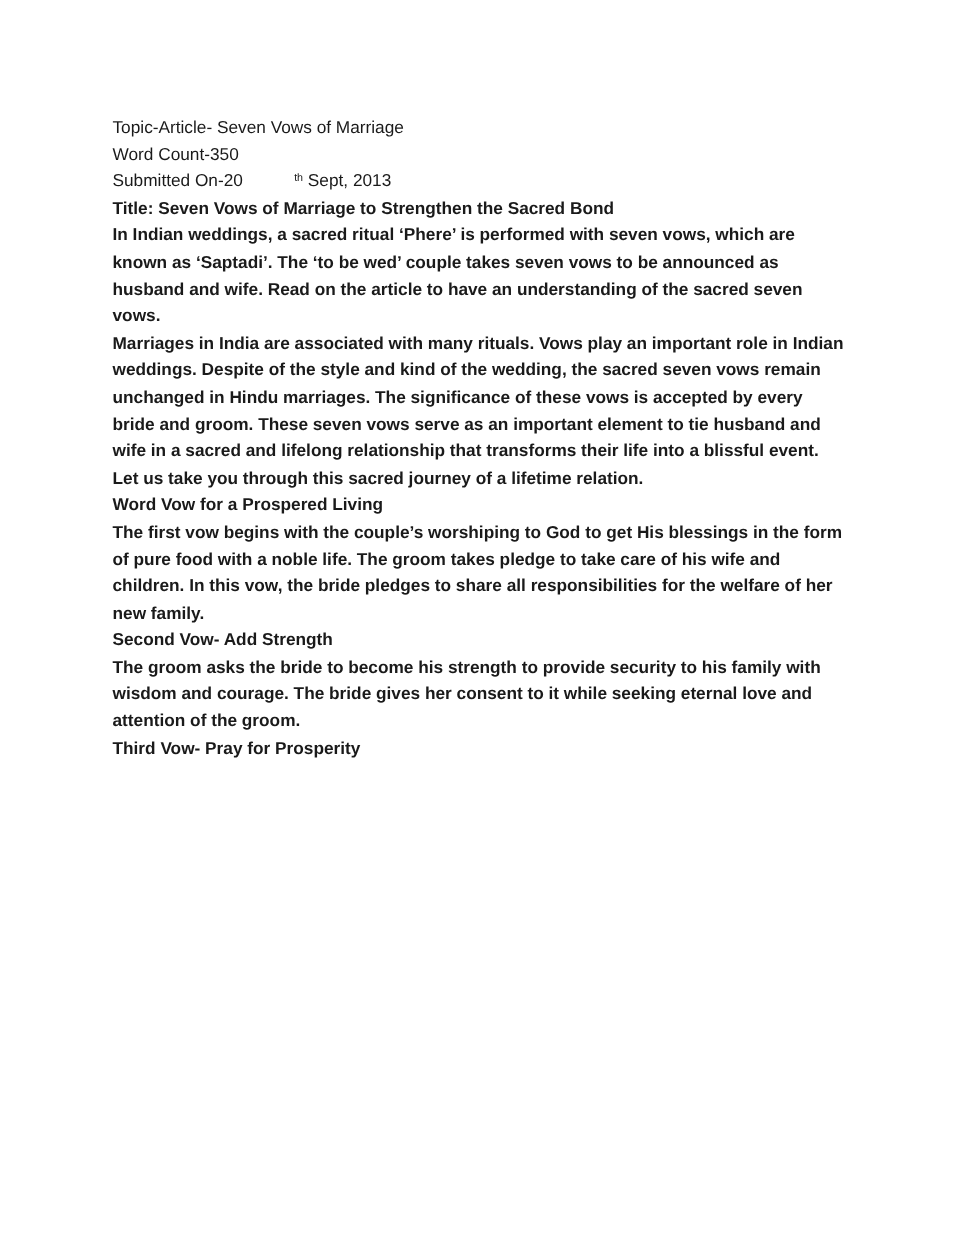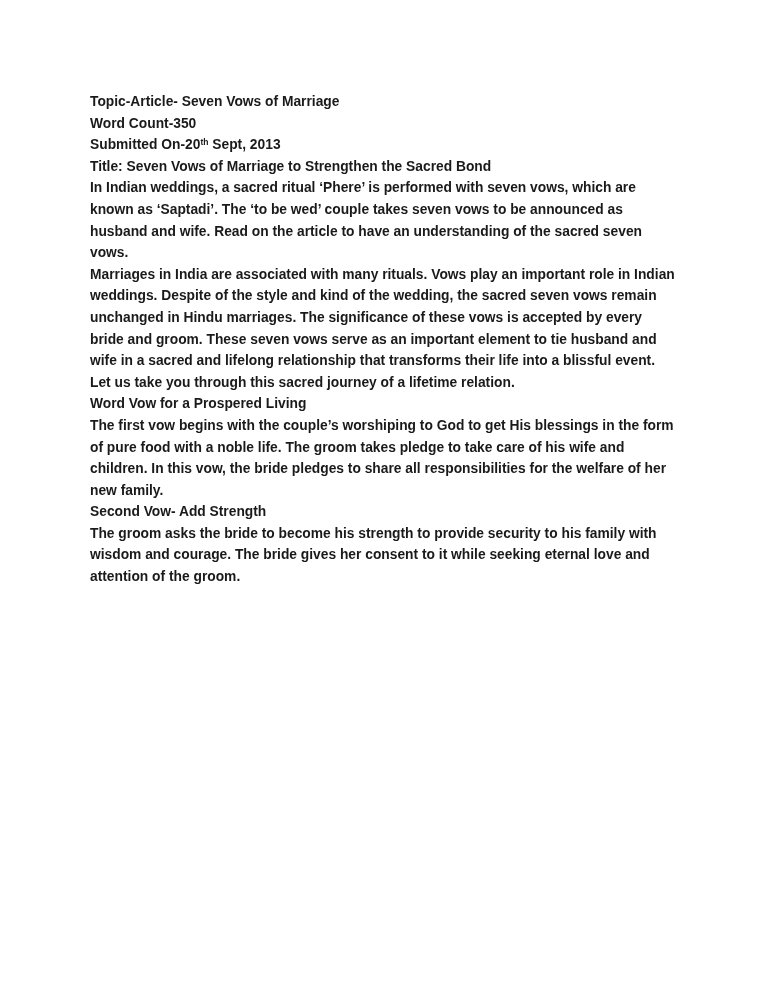--- a/index.html
+++ b/index.html
@@ -25,40 +25,41 @@
     font-family: "Liberation Sans", "DejaVu Sans", sans-serif;
     font-size: 13.8px;
     line-height: 21.6px;
     color: var(--text-color);
     -webkit-font-smoothing: antialiased;
   }
   .doc p {
     margin: 0;
   }
   .meta {
-    font-weight: bold;
+    font-weight: normal;
     margin: 0 0 11.4px 0;
   }
   .heading {
     font-weight: bold;
     margin: 6px 0 9px 0;
   }
   .title {
     margin-top: 75px;
   }
   .para {
     font-weight: bold;
     margin: 0 0 5px 0;
   }
   sup.ord {
     font-size: 0.62em;
     line-height: 0;
     vertical-align: baseline;
     position: relative;
     top: -0.45em;
+    padding-left: 41px;
   }
 </style>
 </head>
 <body>
 
 <div class="page">
   <div class="doc">
 
     <p class="meta">Topic-Article- Seven Vows of Marriage</p>
     <p class="meta">Word Count-350</p>
@@ -70,15 +71,16 @@
 
     <p class="para">Marriages in India are associated with many rituals. Vows play an important role in Indian weddings. Despite of the style and kind of the wedding, the sacred seven vows remain unchanged in Hindu marriages. The significance of these vows is accepted by every bride and groom. These seven vows serve as an important element to tie husband and wife in a sacred and lifelong relationship that transforms their life into a blissful event.</p>
     <p class="para">Let us take you through this sacred journey of a lifetime relation.</p>
 
     <p class="heading">Word Vow for a Prospered Living</p>
     <p class="para">The first vow begins with the couple’s worshiping to God to get His blessings in the form of pure food with a noble life. The groom takes pledge to take care of his wife and children. In this vow, the bride pledges to share all responsibilities for the welfare of her new family.</p>
 
     <p class="heading">Second Vow- Add Strength</p>
     <p class="para">The groom asks the bride to become his strength to provide security to his family with wisdom and courage. The bride gives her consent to it while seeking eternal love and attention of the groom.</p>
 
+    <p class="heading">Third Vow- Pray for Prosperity</p>
 
   </div>
 </div>
 
 </body></html>

